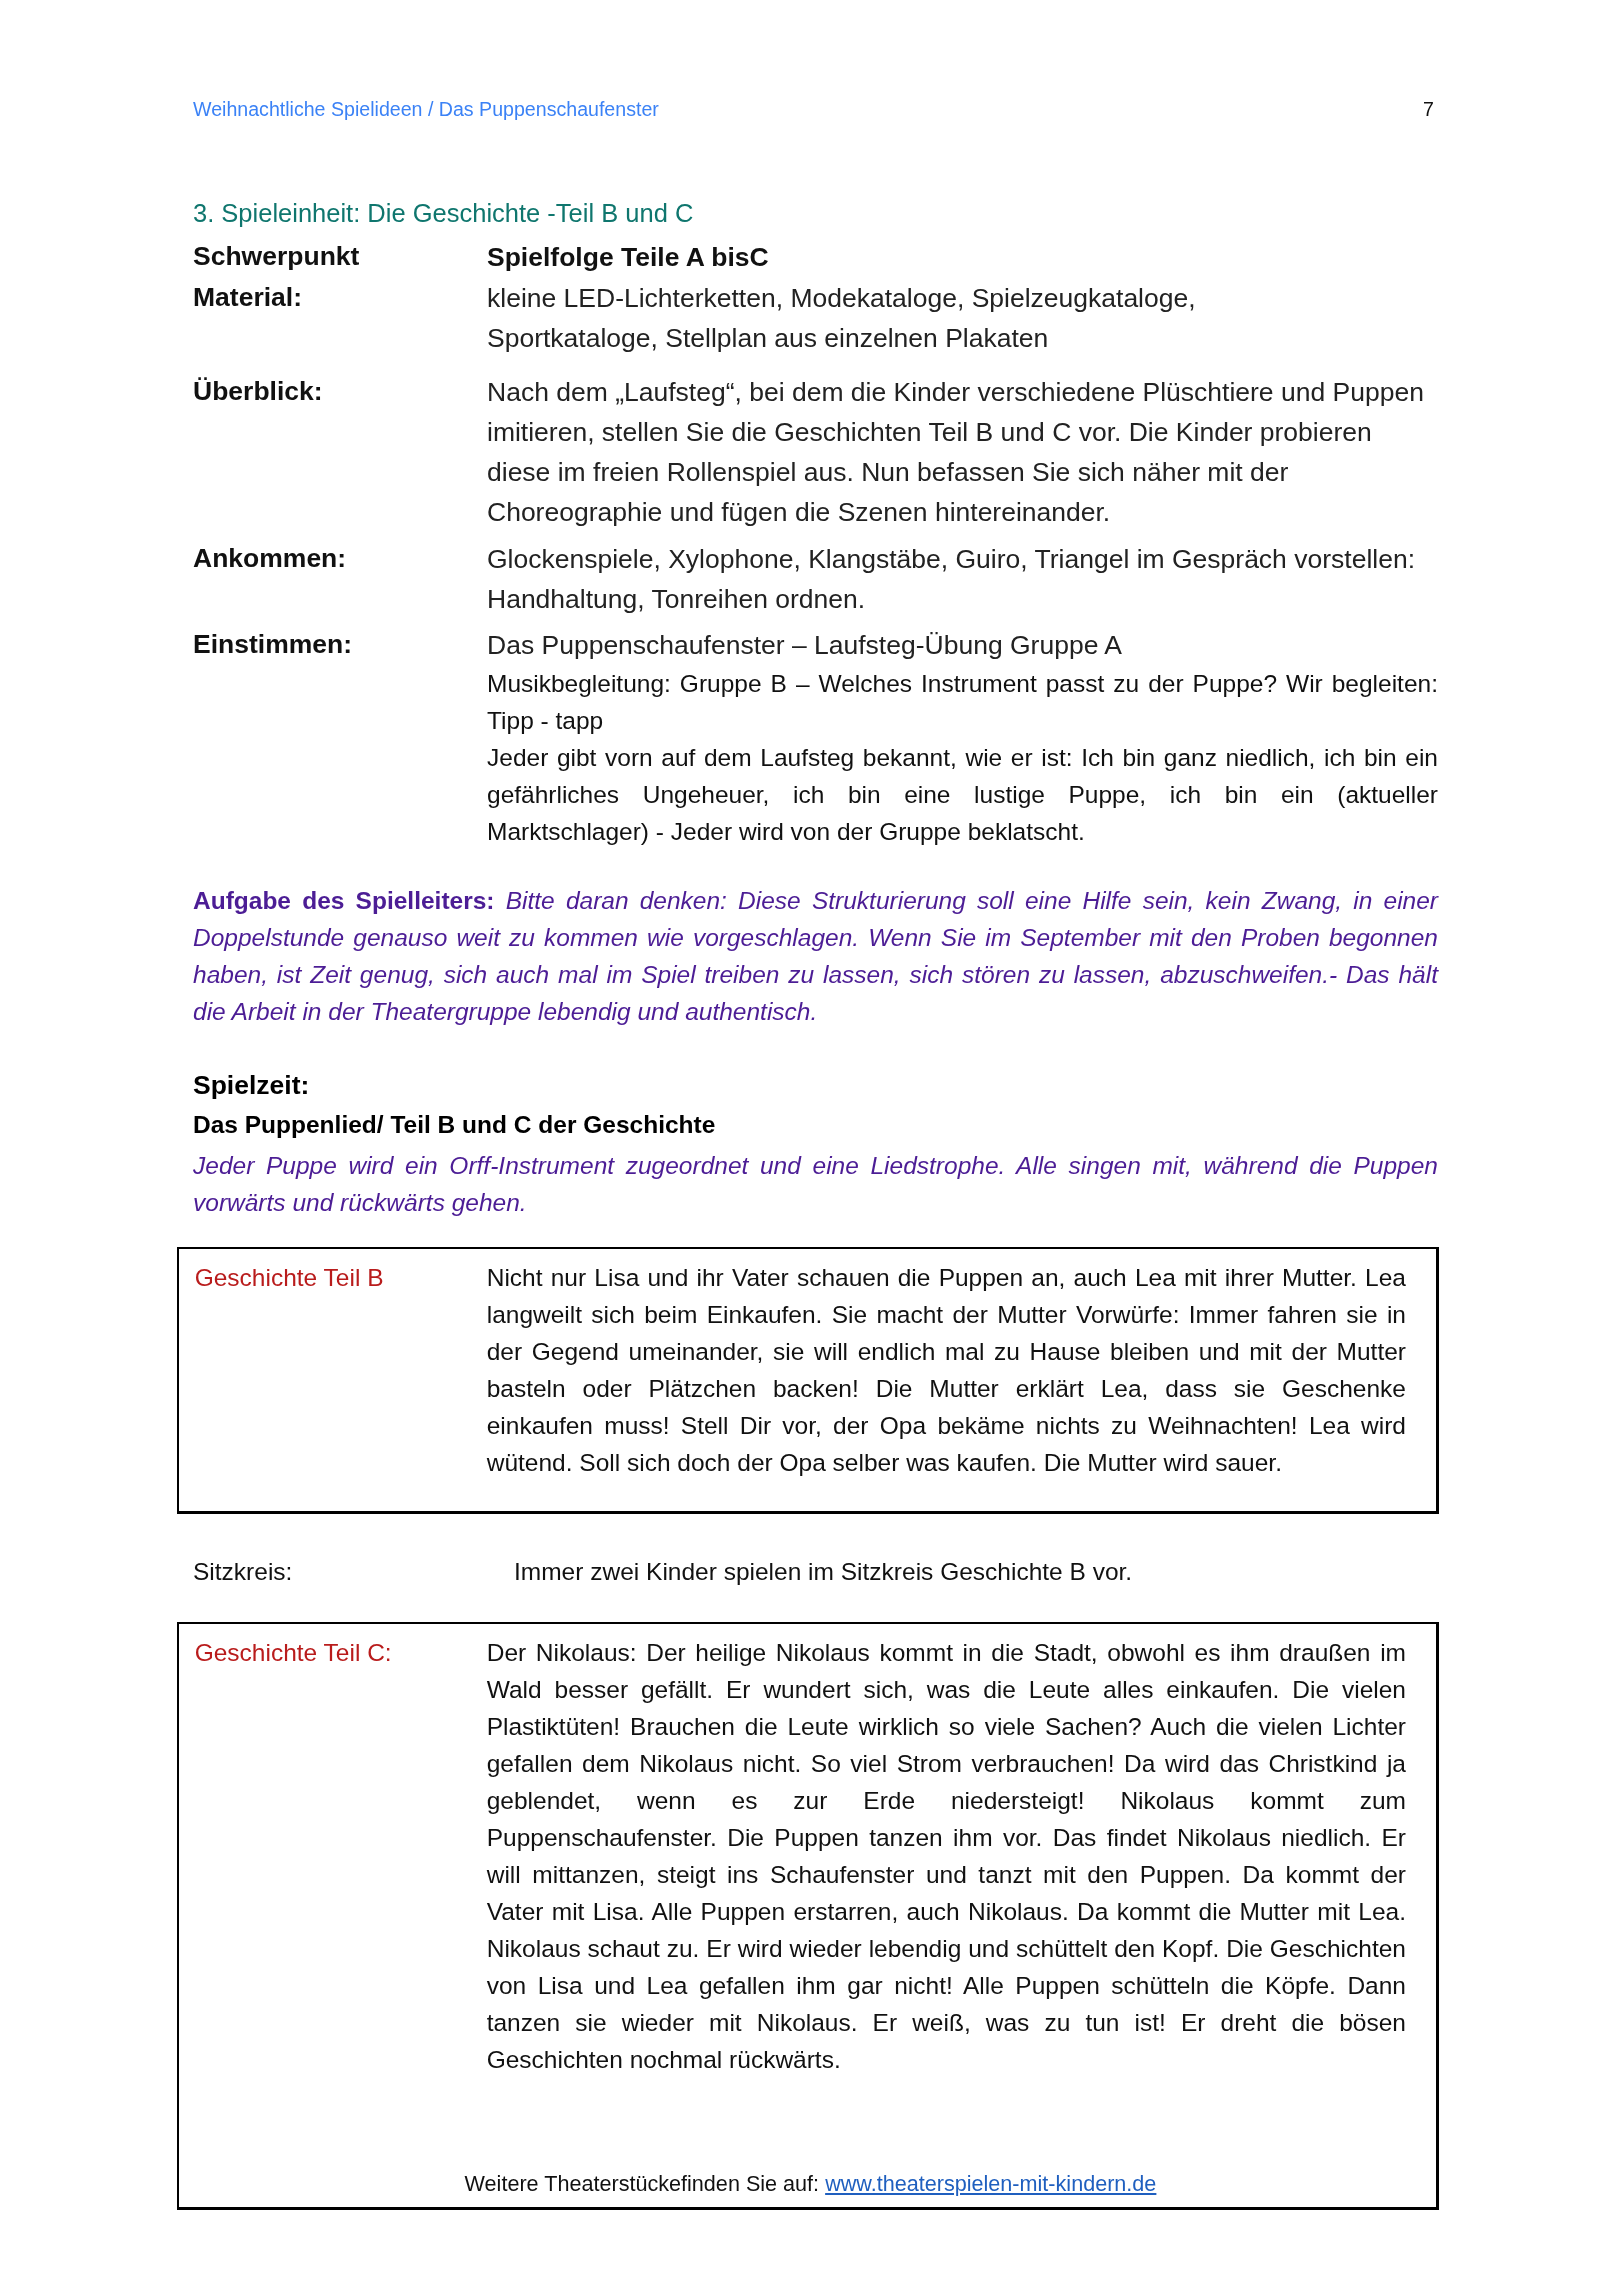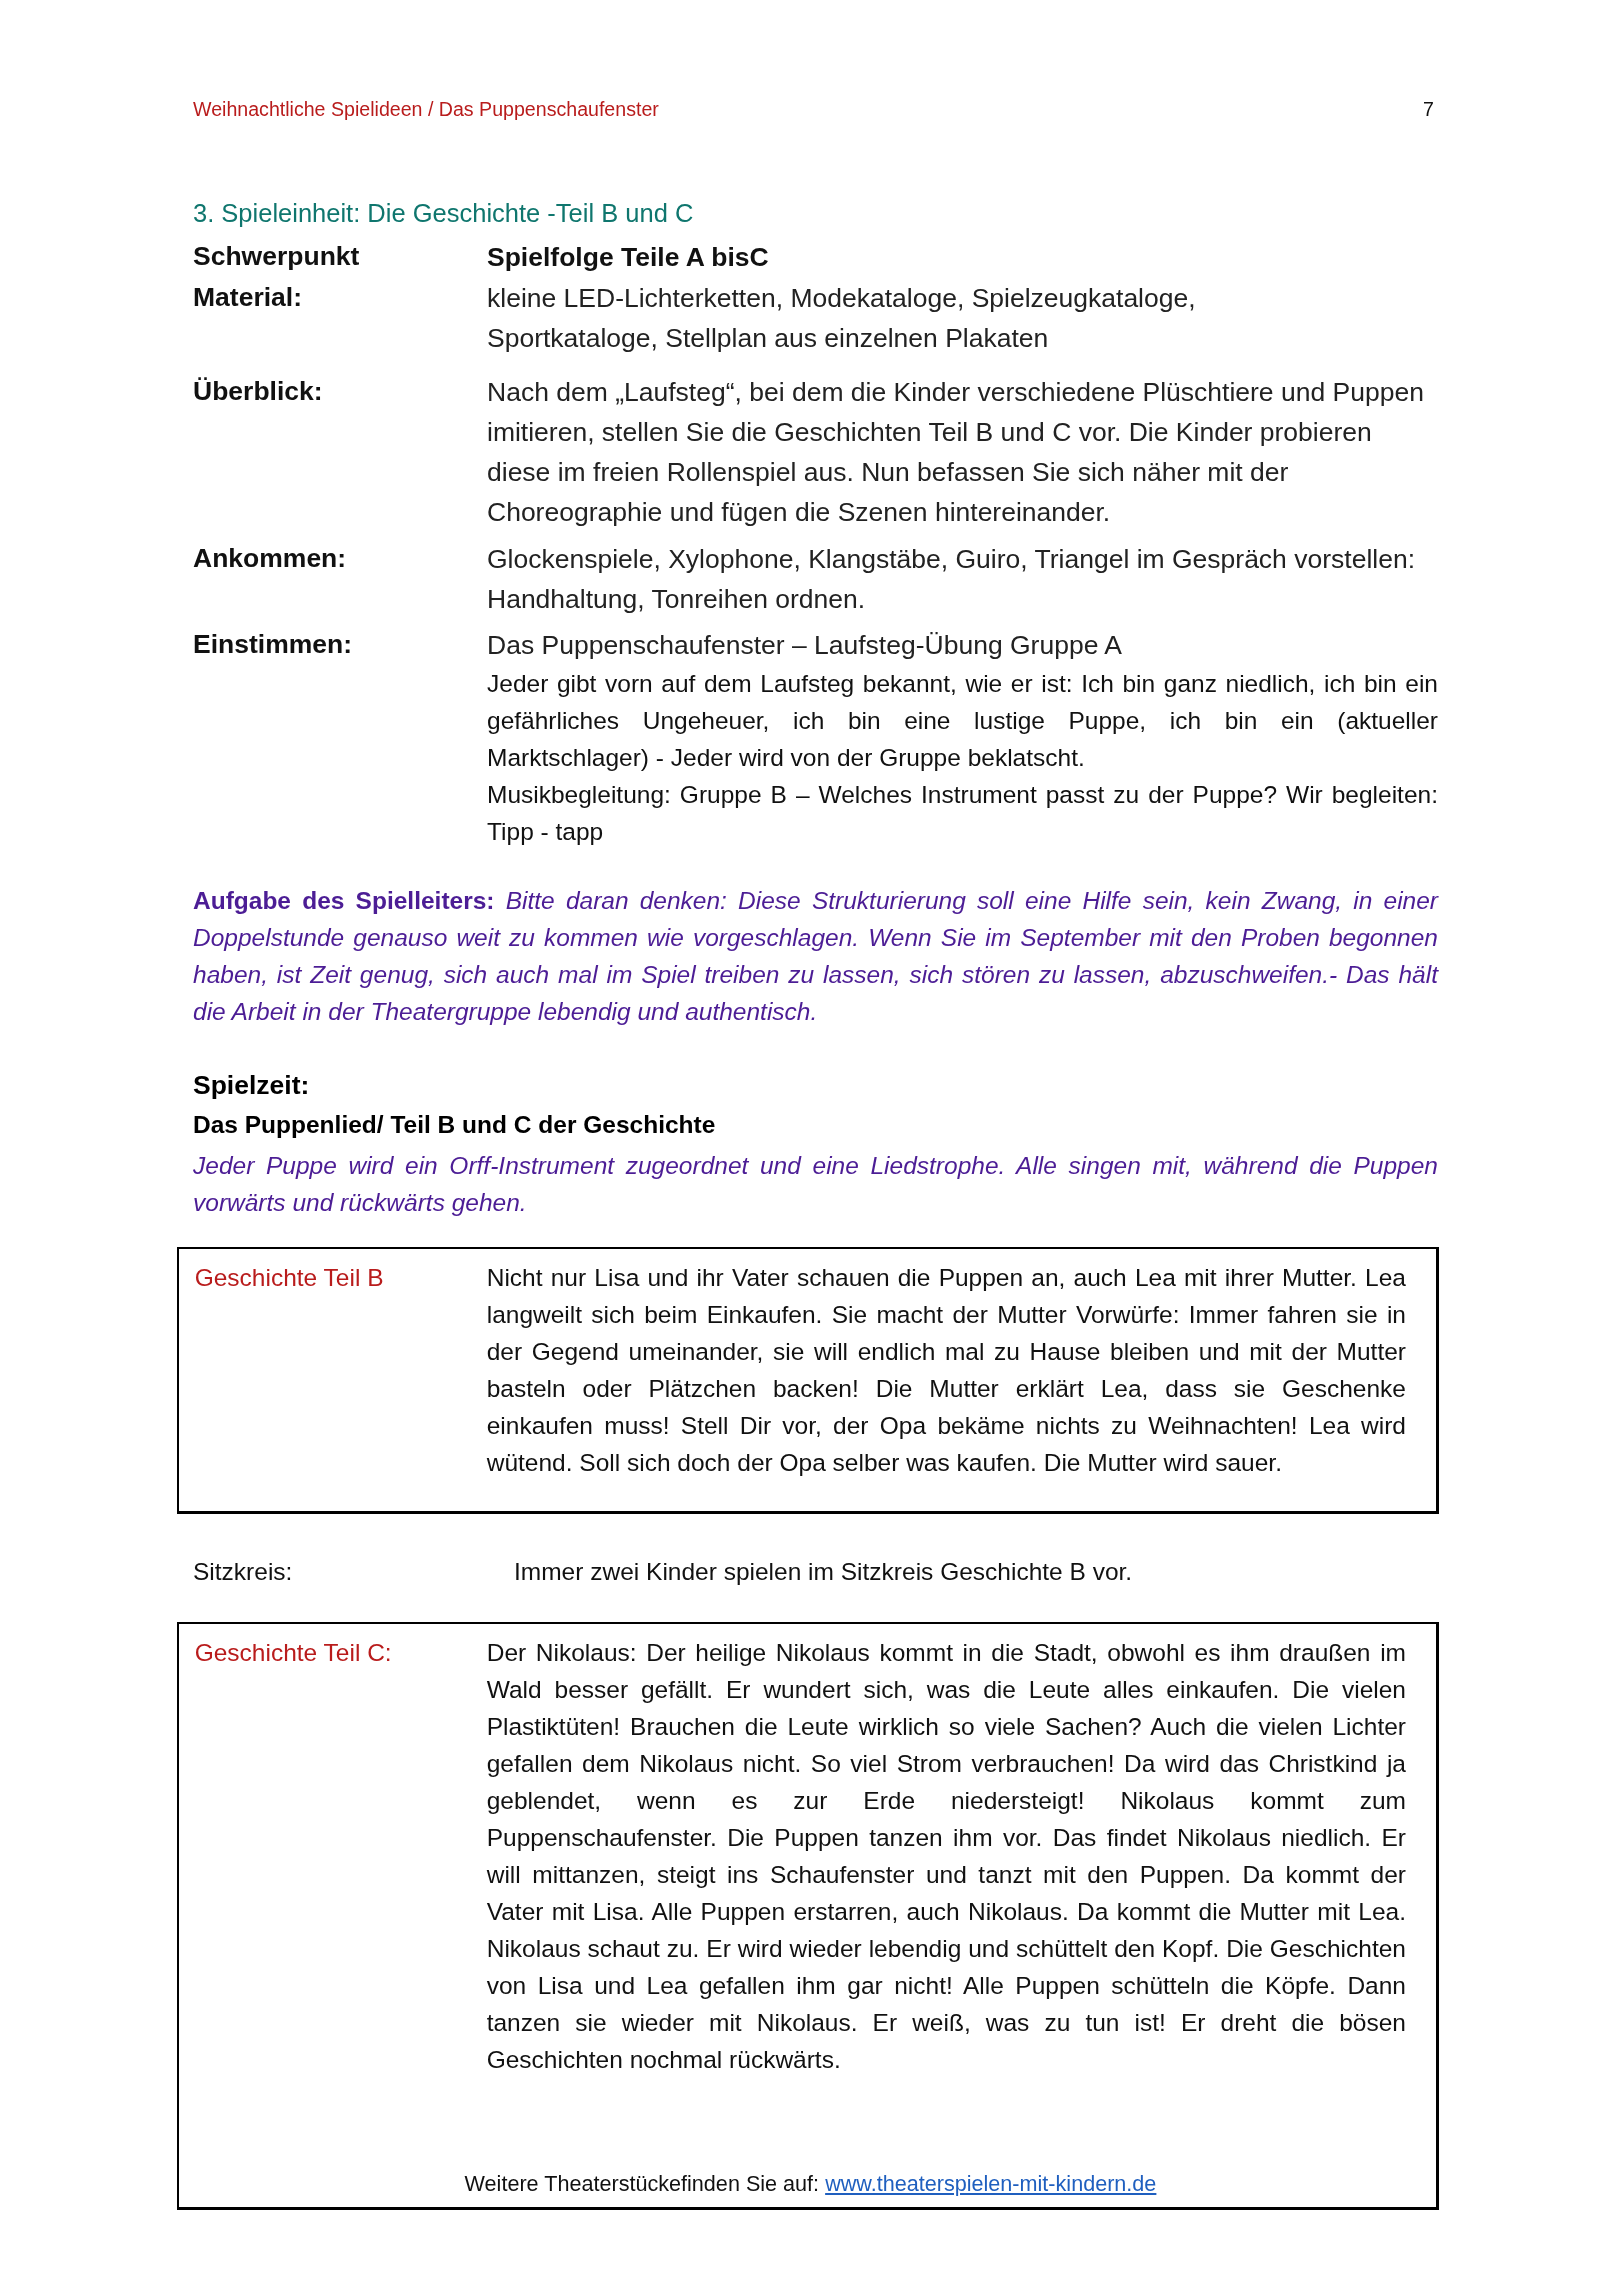--- a/index.html
+++ b/index.html
@@ -1,18 +1,18 @@
 <!DOCTYPE html>
 <html><head>
   <meta charset="utf-8">
   <style>
     html, body { margin: 0; padding: 0; background: #ffffff; }
     body { width: 1621px; height: 2293px; position: relative; overflow: hidden; color: #000; font-family: "Liberation Sans", sans-serif; }
     .abs { position: absolute; }
-    .header-title { left: 193px; top: 98px; font-size: 19.6px; color: #b91c1c; }
+    .header-title { left: 193px; top: 98px; font-size: 19.6px; color: #3b82f6; }
     .page-number { left: 1423px; top: 98px; font-size: 19.6px; color: #111; }
     .section-heading { left: 193px; top: 199px; font-size: 25.5px; color: #0f766e; }
 
     .def-row { position: absolute; left: 193px; width: 1245px; display: flex; }
     .def-label { width: 294px; flex: none; font-size: 26.5px; line-height: 39px; color: #111; }
     .def-label.medium { font-weight: 600; }
     .def-label.bold { font-weight: 700; }
     .def-value { flex: 1; font-size: 26.5px; line-height: 40px; color: #222; }
     .def-value.bold { font-weight: 700; color: #111; }
     .def-sub { font-size: 24.5px; line-height: 37px; color: #111; text-align: justify; }
@@ -60,22 +60,22 @@
 
 <div class="def-row" style="top:539px;">
   <div class="def-label medium">Ankommen:</div>
   <div class="def-value">Glockenspiele, Xylophone, Klangstäbe, Guiro, Triangel im Gespräch vorstellen: Handhaltung, Tonreihen ordnen.</div>
 </div>
 
 <div class="def-row" style="top:625px;">
   <div class="def-label bold">Einstimmen:</div>
   <div class="def-value">
     <div>Das Puppenschaufenster – Laufsteg-Übung Gruppe A</div>
+    <div class="def-sub">Musikbegleitung: Gruppe B – Welches Instrument passt zu der Puppe? Wir begleiten: Tipp - tapp</div>
     <div class="def-sub">Jeder gibt vorn auf dem Laufsteg bekannt, wie er ist: Ich bin ganz niedlich, ich bin ein gefährliches Ungeheuer, ich bin eine lustige Puppe, ich bin ein (aktueller Marktschlager) -  Jeder wird von der Gruppe beklatscht.</div>
-    <div class="def-sub">Musikbegleitung: Gruppe B – Welches Instrument passt zu der Puppe? Wir begleiten: Tipp - tapp</div>
   </div>
 </div>
 
 <div class="para" style="top:882px;"><b>Aufgabe des Spielleiters:</b><i> Bitte daran denken: Diese Strukturierung soll eine Hilfe sein, kein Zwang, in einer Doppelstunde genauso weit zu kommen wie vorgeschlagen. Wenn Sie im September mit den Proben begonnen haben, ist Zeit genug, sich auch mal im Spiel treiben zu lassen, sich stören zu lassen, abzuschweifen.- Das hält die Arbeit in der Theatergruppe lebendig und authentisch.</i></div>
 
 <div class="abs spielzeit-title">Spielzeit:</div>
 <div class="abs lied-title">Das Puppenlied/ Teil B und C der Geschichte</div>
 <div class="para lied-desc">Jeder Puppe wird ein Orff-Instrument zugeordnet und eine Liedstrophe. Alle singen mit, während die Puppen vorwärts und rückwärts gehen.</div>
 
 <div class="story-box" style="top:1247px; height:267px;">

